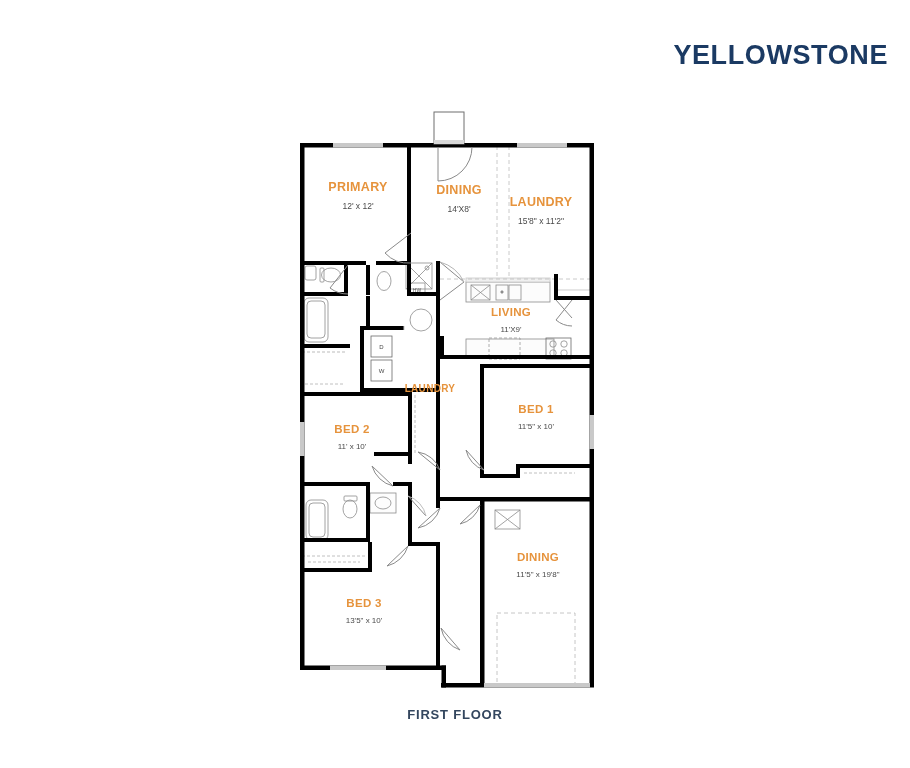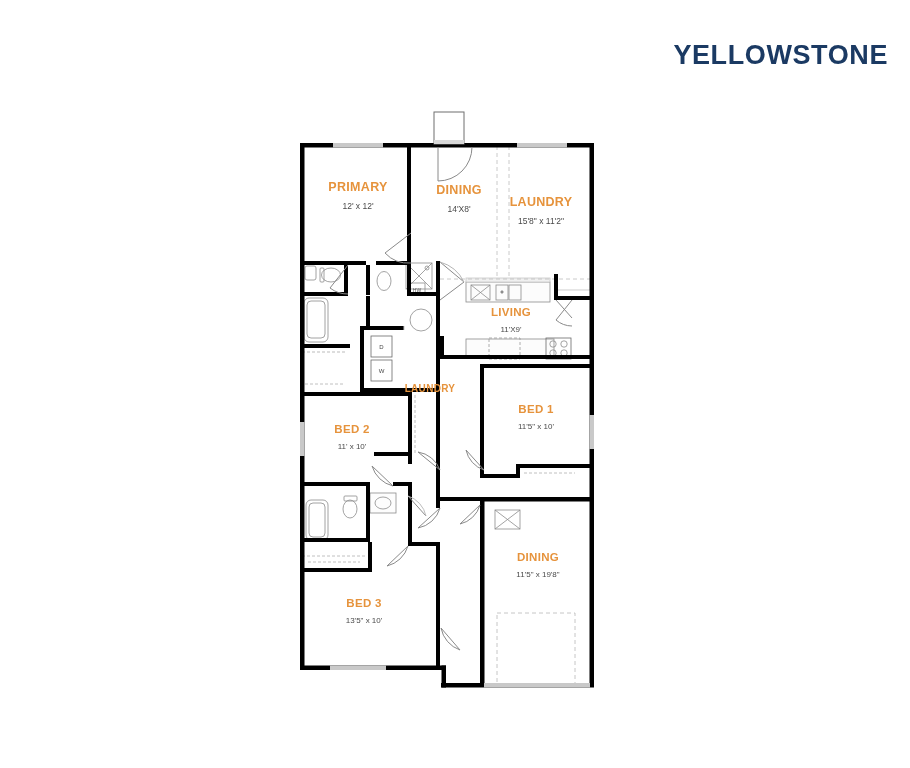--- a/index.html
+++ b/index.html
@@ -410,14 +410,15 @@
       <span class="rl-dim">13'5" x 10'</span>
     </div>
 
     <div class="room-label size-md" style="left:538px; top:565px;">
       <span class="rl-name">DINING</span>
       <span class="rl-dim">11'5" x 19'8"</span>
     </div>
 
   </div>
 
+  <div id="plan-footer">FIRST FLOOR</div>
 
 </div>
 
 </body></html>

